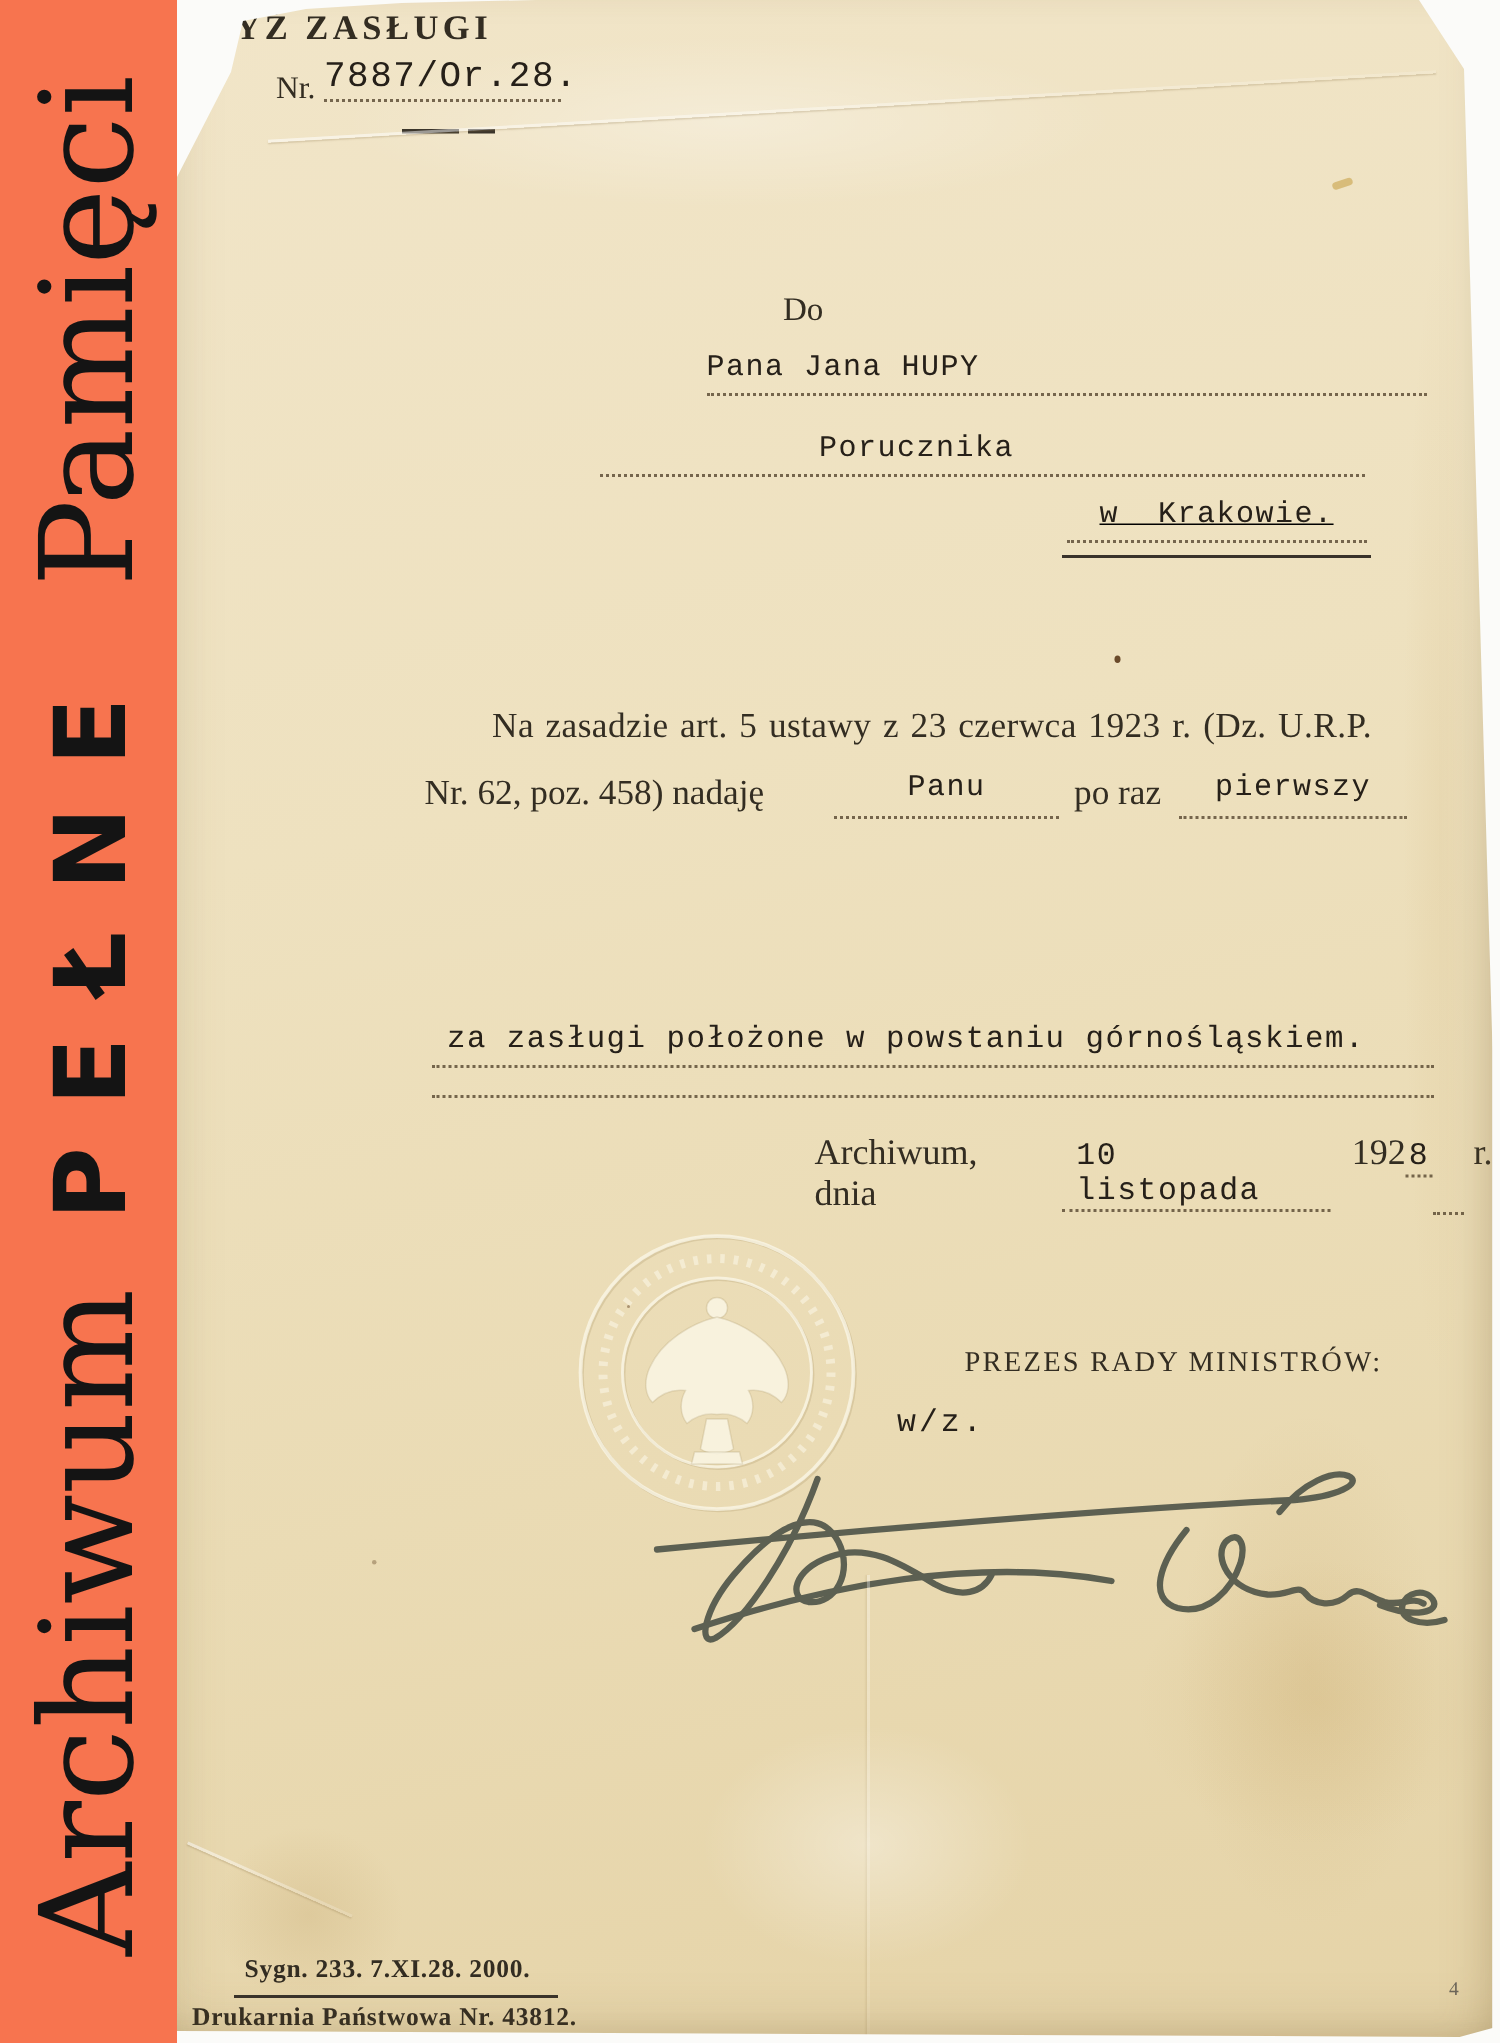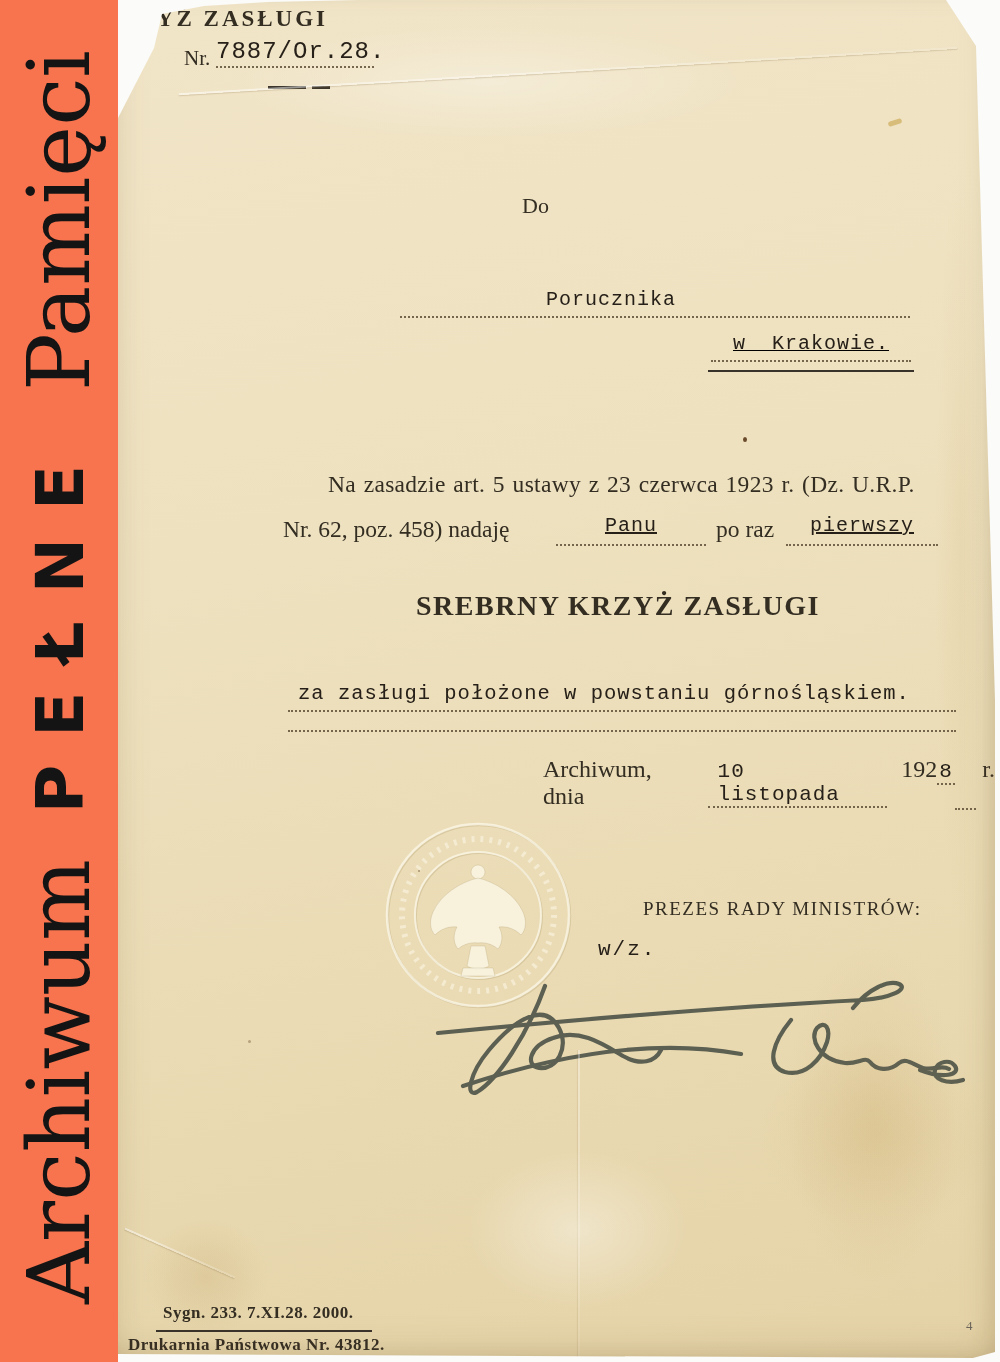--- a/index.html
+++ b/index.html
@@ -47,21 +47,21 @@
   .line-row span { font-size:20px; }
   .recipient { left:353px; top:234px; width:480px; }
   .rank      { left:282px; top:288px; width:510px; text-indent:146px; }
   .city      { left:593px; top:332px; width:200px; text-indent:22px; letter-spacing:2px;text-decoration:underline; }
   .city-underline { left:590px; top:370px; width:206px; height:2px; }
 
   
   .legal1 { left:210px; top:471px; font-size:23.5px; letter-spacing:.3px; word-spacing:1.5px; }
   .legal2 { left:165px; top:516px; font-size:23.5px; }
   .fill-seg { top:514px; height:32px; text-align:center; }
-  .fill-seg span { font-size:20px;text-decoration:underline; }
+  .fill-seg span { font-size:20px; }
   .seg-panu { left:438px; width:150px; }
   .po-raz  { left:598px; top:516px; font-size:23.5px; }
   .seg-pierwszy { left:668px; width:152px; }
 
   .award { left:120px; top:590px; width:760px; text-align:center;
            font-size:28px; font-weight:bold; letter-spacing:1.5px; }
   .merit { left:170px; top:650px; width:668px; height:30px;margin-top:32px; }
   .merit span { font-size:20.5px; padding-left:10px; }
   .empty-rule { left:170px; top:706px; width:668px; height:26px; }
 
@@ -112,39 +112,41 @@
   <div class="paper">
 
     <div class="abs print doc-title">KRZYŻ ZASŁUGI</div>
     <div class="abs print nr-label">Nr.</div>
     <div class="abs nr-wrap dotline">
       <span class="typed">7887/Or.28.</span>
     </div>
     <div class="abs dash-mark"></div>
 
     <div class="abs print do">Do</div>
+    <div class="abs line-row dotline recipient">
+      <span class="typed">Pana Jana HUPY</span>
+    </div>
     <div class="abs line-row dotline rank">
       <span class="typed">Porucznika</span>
     </div>
     <div class="abs line-row dotline city">
       <span class="typed pre">w  Krakowie.</span>
     </div>
     <div class="abs solidline city-underline"></div>
 
     <div class="abs print legal1">Na zasadzie art. 5 ustawy z 23 czerwca 1923 r. (Dz. U.R.P.</div>
     <div class="abs print legal2">Nr. 62, poz. 458) nadaję</div>
     <div class="abs fill-seg dotline seg-panu">
       <span class="typed">Panu</span>
     </div>
     <div class="abs print po-raz">po raz</div>
     <div class="abs fill-seg dotline seg-pierwszy">
       <span class="typed">pierwszy</span>
     </div>
 
-    <div class="abs print award">SREBRNY KRZYŻ ZASŁUGI</div>
 
     <div class="abs merit dotline">
       <span class="typed">za zasługi położone w powstaniu górnośląskiem.</span>
     </div>
     <div class="abs empty-rule dotline"></div>
 
     <div class="abs date-row">
       <span class="print date-place">Archiwum, dnia</span>
       <span class="typed date-value">10 listopada</span>
       <span class="print date-year-print">192</span>

